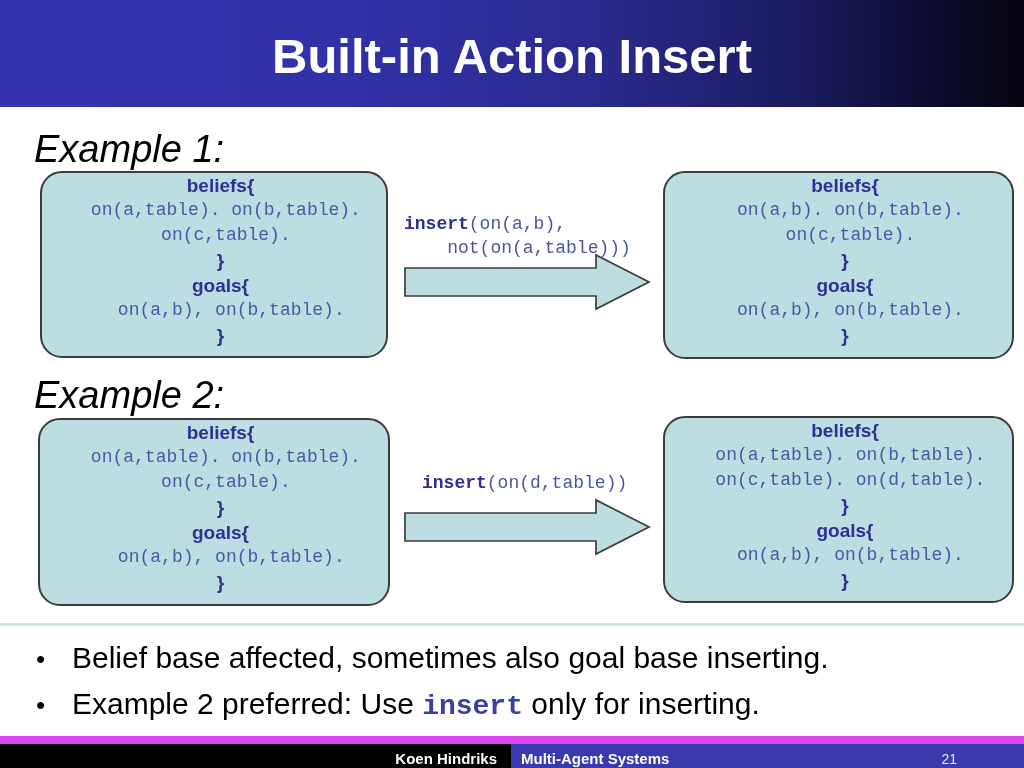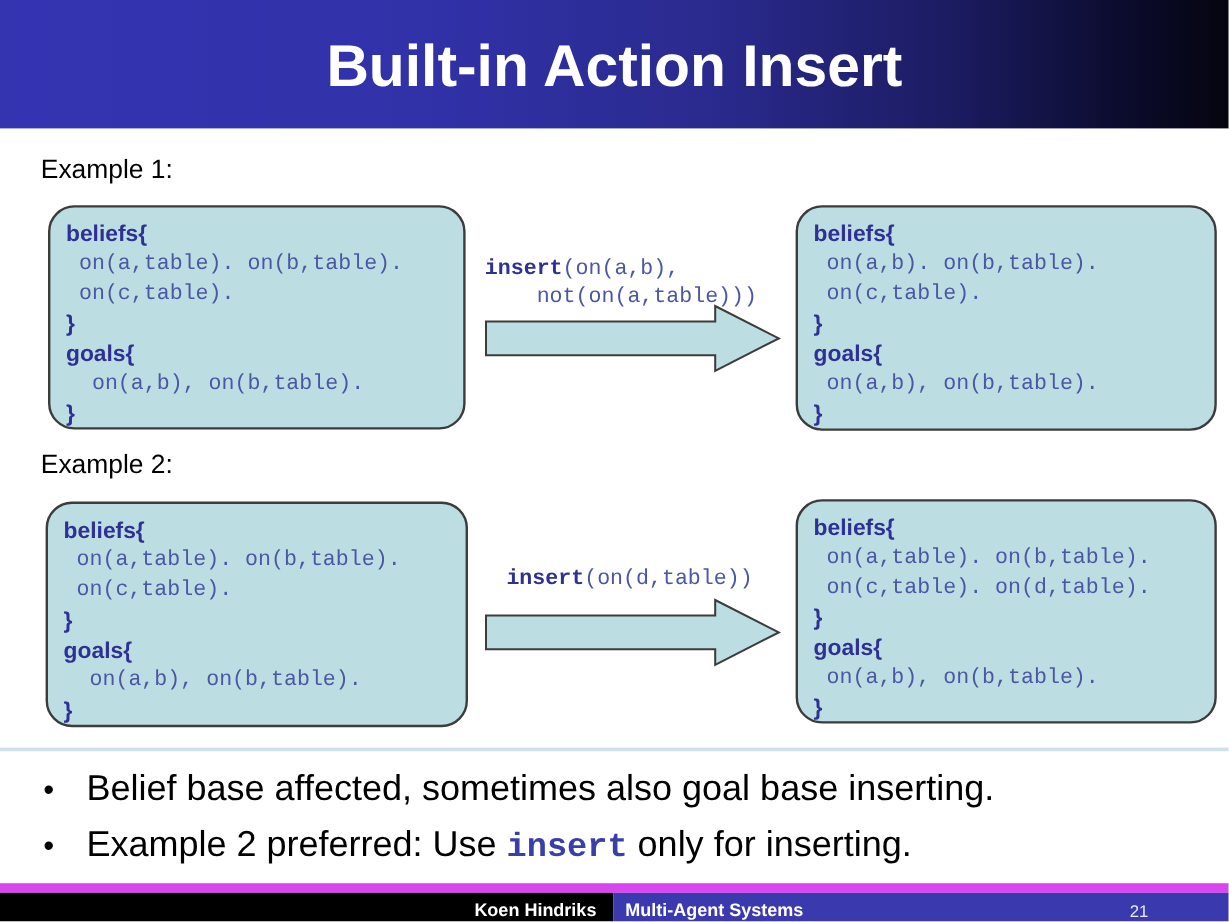--- a/index.html
+++ b/index.html
@@ -6,27 +6,27 @@
   .slide{position:relative;width:1024px;height:768px;background:#ffffff;overflow:hidden;
          font-family:"Liberation Sans",sans-serif;}
 
   
   .header{position:absolute;left:0;top:0;width:1024px;height:107px;
           background:linear-gradient(90deg,#3434b2 0%,#3131a8 35%,#2a2a8e 58%,#1b1b60 78%,#0a0a28 93%,#05050f 100%);}
   .title{position:absolute;left:0;top:0;width:1024px;height:107px;line-height:112px;
          text-align:center;color:#ffffff;font-size:49px;font-weight:bold;letter-spacing:0px;}
 
   
-  .ex-label{position:absolute;color:#000000;font-size:22px;white-space:nowrap;}
+  .ex-label{position:absolute;color:#000000;font-size:38px;white-space:nowrap;font-style:italic;}
   .label-1{left:34px;top:128px;}
   .label-2{left:34px;top:374px;}
 
   
   .bg-box{position:absolute;background:#bcdee2;border:2px solid #3c3c3c;border-radius:22px;
-          padding:10px 0 0 13px;box-sizing:border-box;}
+          padding:0 0 0 13px;box-sizing:border-box;text-align:center;}
   .box-1l{left:40px;top:171px;width:348px;height:187px;}
   .box-1r{left:663px;top:171px;width:351px;height:188px;}
   .box-2l{left:38px;top:418px;width:352px;height:188px;}
   .box-2r{left:663px;top:416px;width:351px;height:187px;}
   .box-line{white-space:pre;line-height:25px;}
   .box-line.kw{font-size:19px;font-weight:bold;color:#2e3093;font-family:"Liberation Sans",sans-serif;}
   .box-line.code{font-size:18px;color:#4c57a4;font-family:"Liberation Mono",monospace;}
 
   
   .action{position:absolute;font-family:"Liberation Mono",monospace;font-size:18px;

